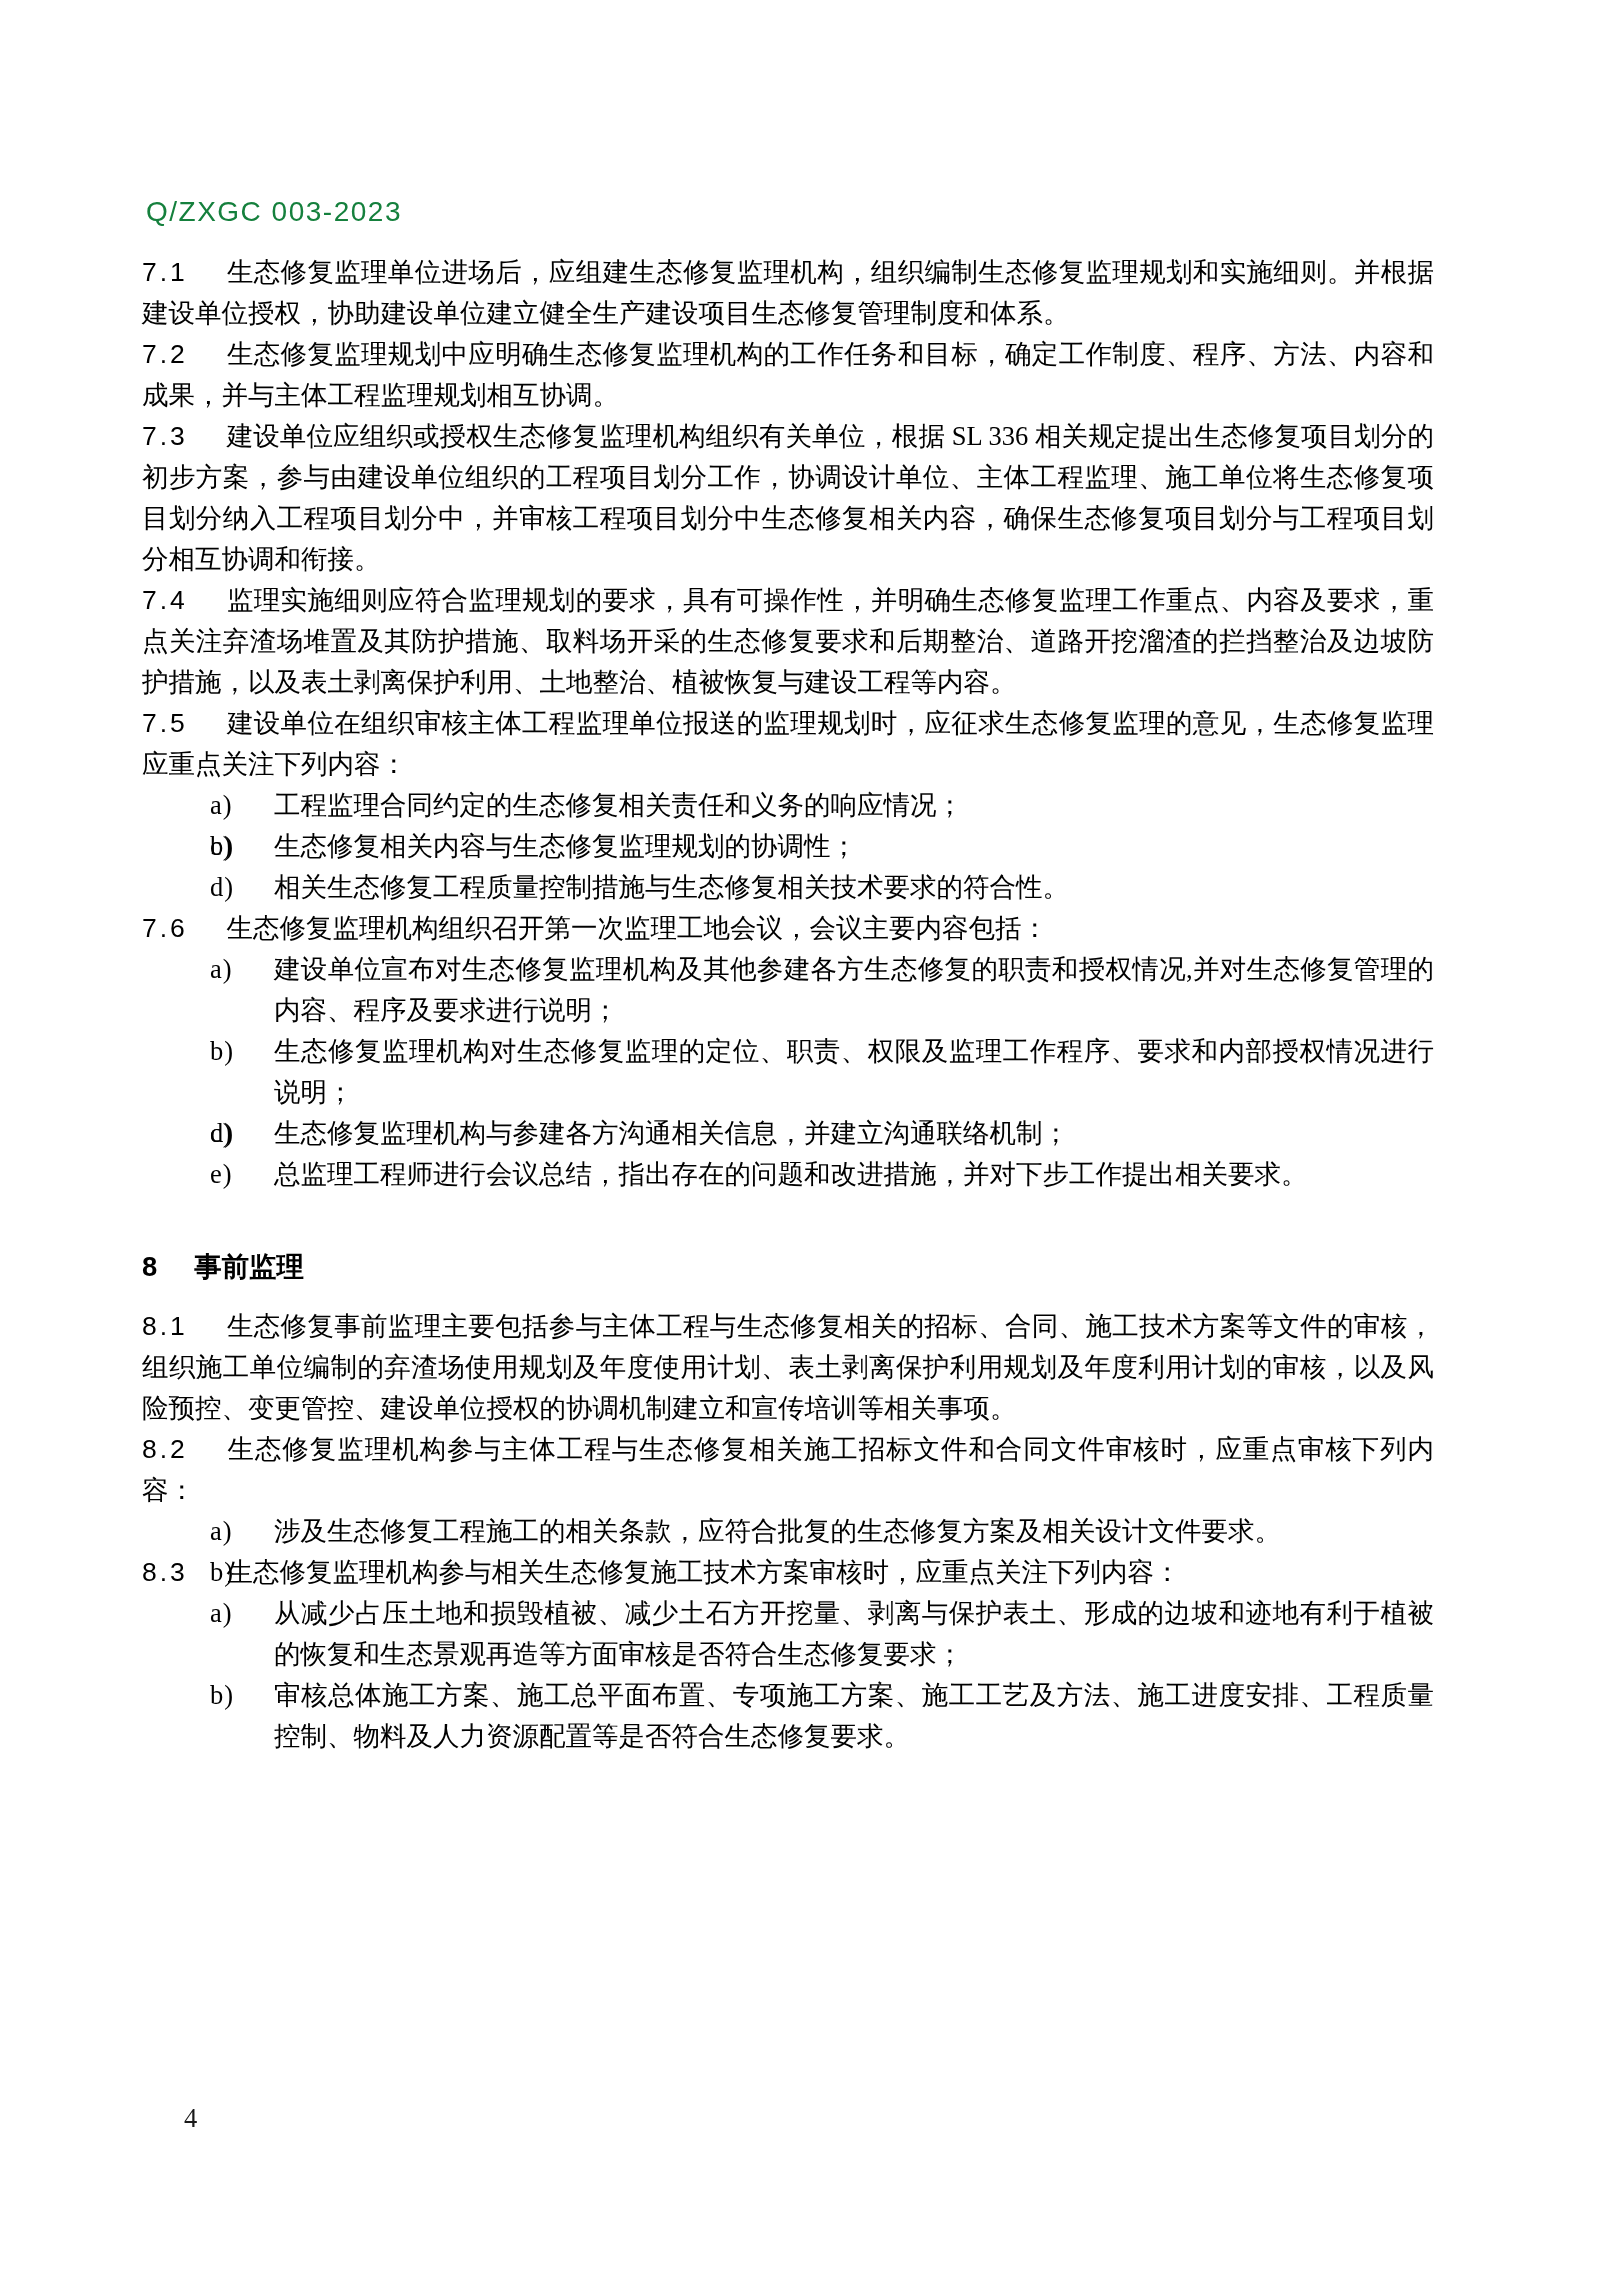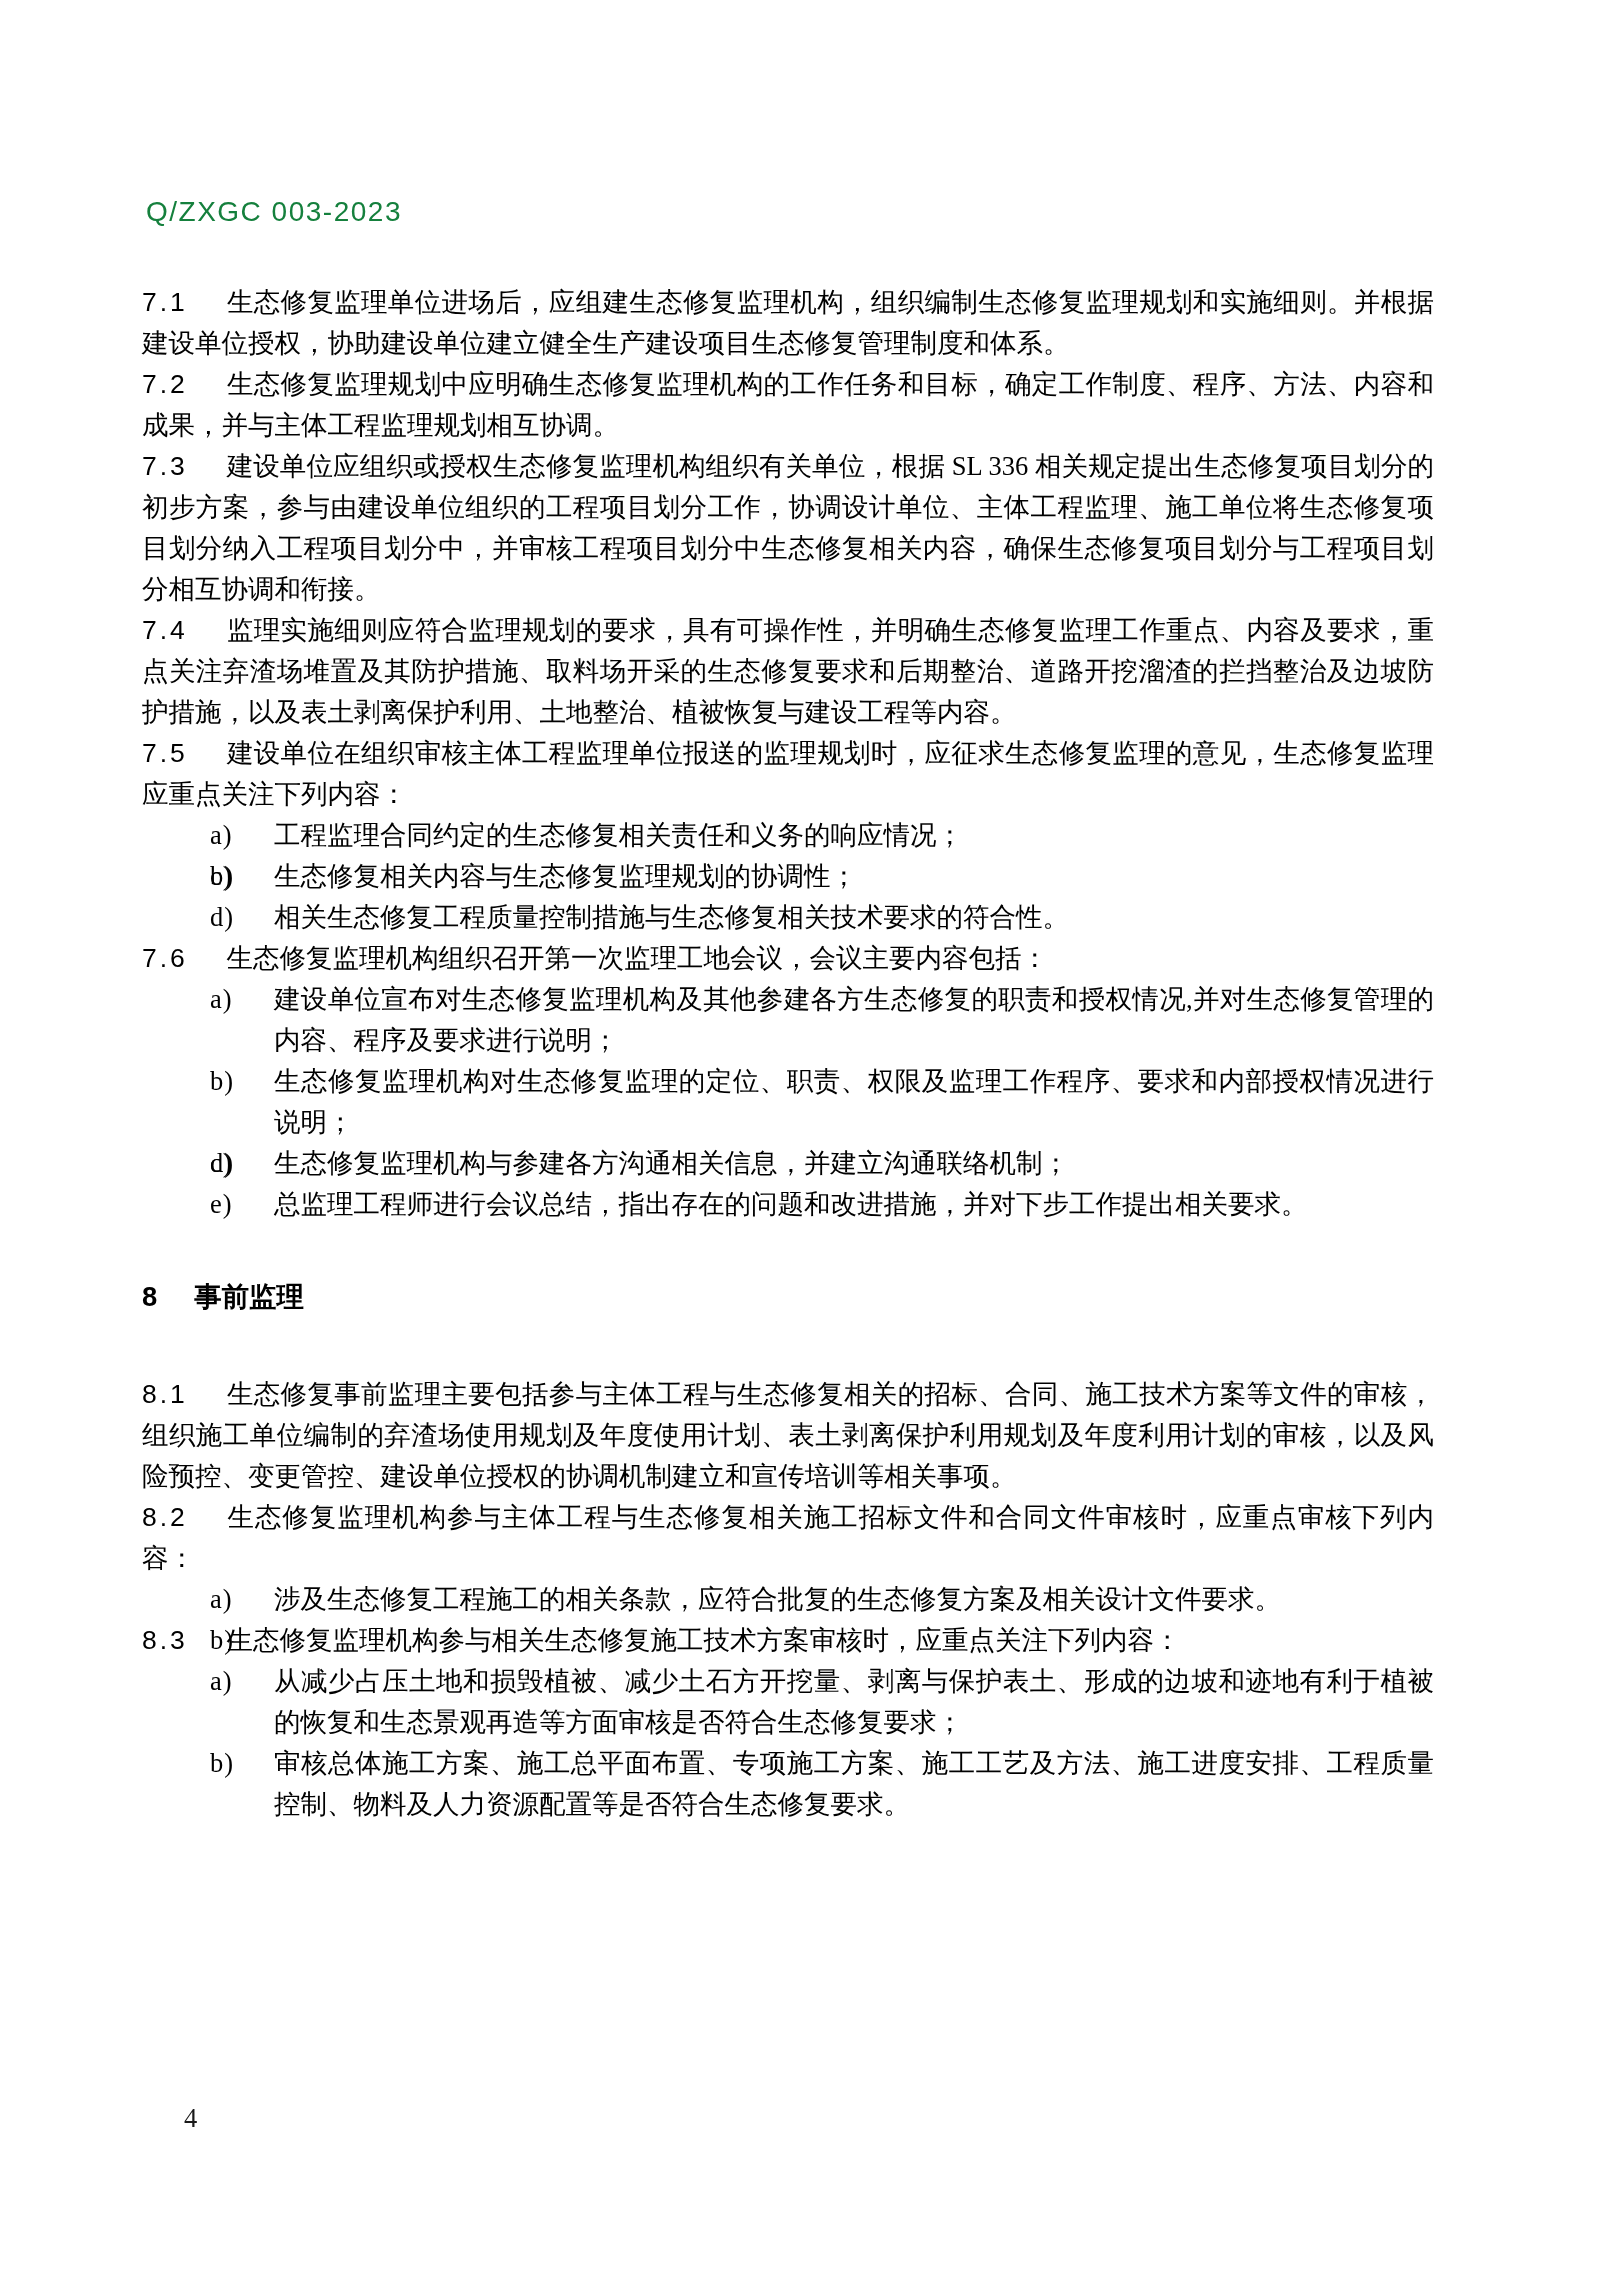--- a/index.html
+++ b/index.html
@@ -18,21 +18,21 @@
     font-family: "Liberation Sans", "DejaVu Sans", sans-serif;
     font-size: 28px;
     letter-spacing: 1.5px;
     font-weight: 500;
     color: #15803d;
     white-space: nowrap;
   }
   .content {
     position: absolute;
     left: 142px;
-    top: 282px;
+    top: 252px;
     width: 1292px;
   }
   .para {
     font-size: 26.5px;
     line-height: 41px;
     text-align: justify;
     text-justify: inter-character;
     color: #000;
   }
   .num {
@@ -51,21 +51,21 @@
   }
   .item .label {
     position: absolute;
     left: -64px;
     top: 0;
     font-family: "Liberation Serif", "DejaVu Serif", serif;
     letter-spacing: 1px;
   }
   .section-heading {
     margin-top: 55px;
-    margin-bottom: 61px;
+    margin-bottom: 23px;
     font-family: "Liberation Sans", "DejaVu Sans", sans-serif;
     font-weight: bold;
     font-size: 27.4px;
     line-height: 33px;
     color: #000;
   }
   .section-heading .hnum {
     margin-right: 37px;
     letter-spacing: 0;
   }

